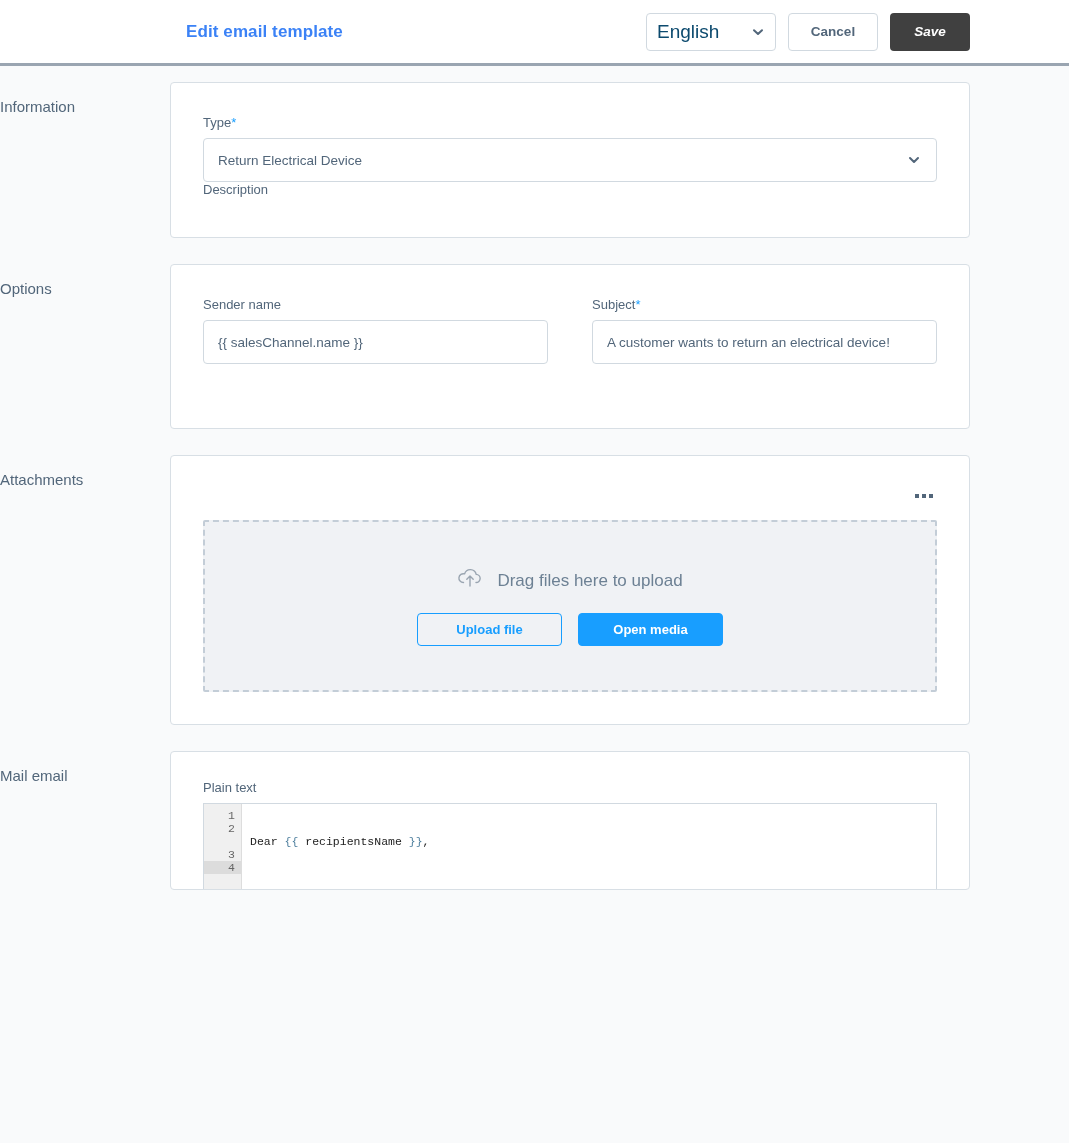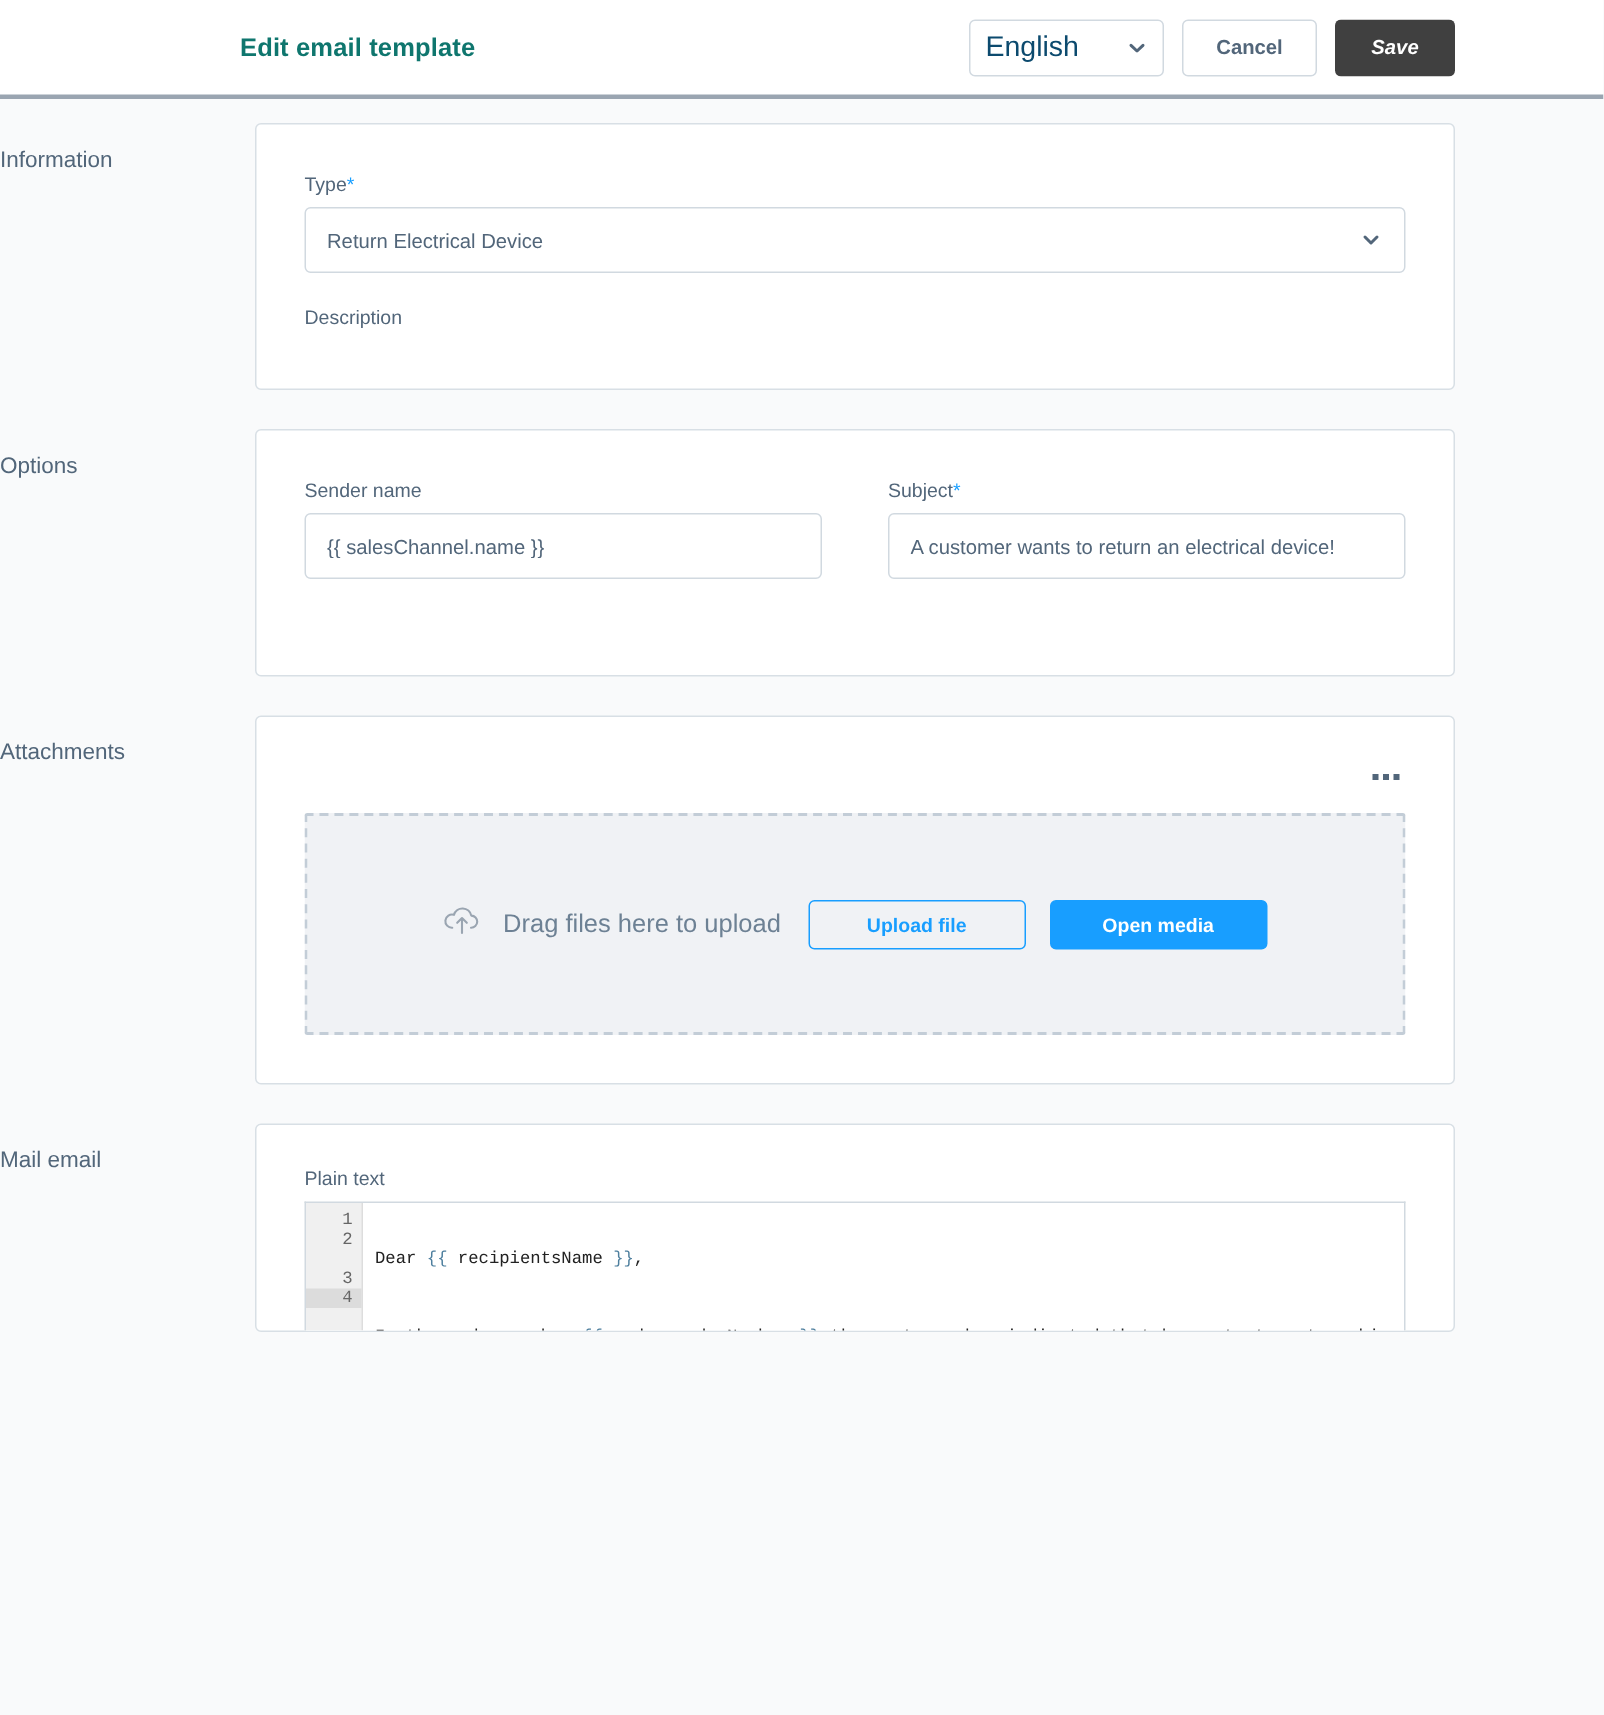--- a/index.html
+++ b/index.html
@@ -21,24 +21,24 @@
   .smart-bar {
     position: relative;
     height: 66px;
     background: #ffffff;
     border-bottom: 3px solid #9aa5b1;
     display: flex;
     align-items: center;
   }
   .smart-bar-title {
     position: absolute;
-    left: 160px;
+    left: 186px;
     font-size: 17px;
     font-weight: bold;
-    color: #0f766e;
+    color: #3b82f6;
     letter-spacing: .1px;
   }
   .smart-bar-actions {
     position: absolute;
     right: 99px;
     display: flex;
     align-items: center;
     gap: 12px;
   }
 
@@ -115,21 +115,21 @@
   .card {
     flex: 0 0 800px;
     width: 800px;
     background: #fff;
     border: 1px solid #d8dfe5;
     border-radius: 4px;
     padding: 32px;
   }
   .card-narrow { padding-bottom: 28px; }
 
-  .field { margin-bottom: 22px; }
+  .field { }
   .field:last-child { margin-bottom: 0; }
 
   .field-label {
     display: block;
     font-size: 13px;
     color: #52667a;
     margin-bottom: 8px;
   }
   .req { color: #189eff; }
 
@@ -206,25 +206,26 @@
   }
   .context-btn i {
     width: 4px;
     height: 4px;
     background: #52667a;
     display: block;
   }
 
   .dropzone {
     margin-top: 4px;
-    height: 148px;
+    height: 172px;
     border: 2px dashed #c3cdd7;
     background: #f0f2f5;
     border-radius: 2px;
     display: flex;
+    flex-direction: column;
     align-items: center;
     justify-content: center;
     gap: 18px;
   }
   .dz-head {
     display: flex;
     align-items: center;
     gap: 14px;
     font-size: 17px;
     color: #6d8194;

